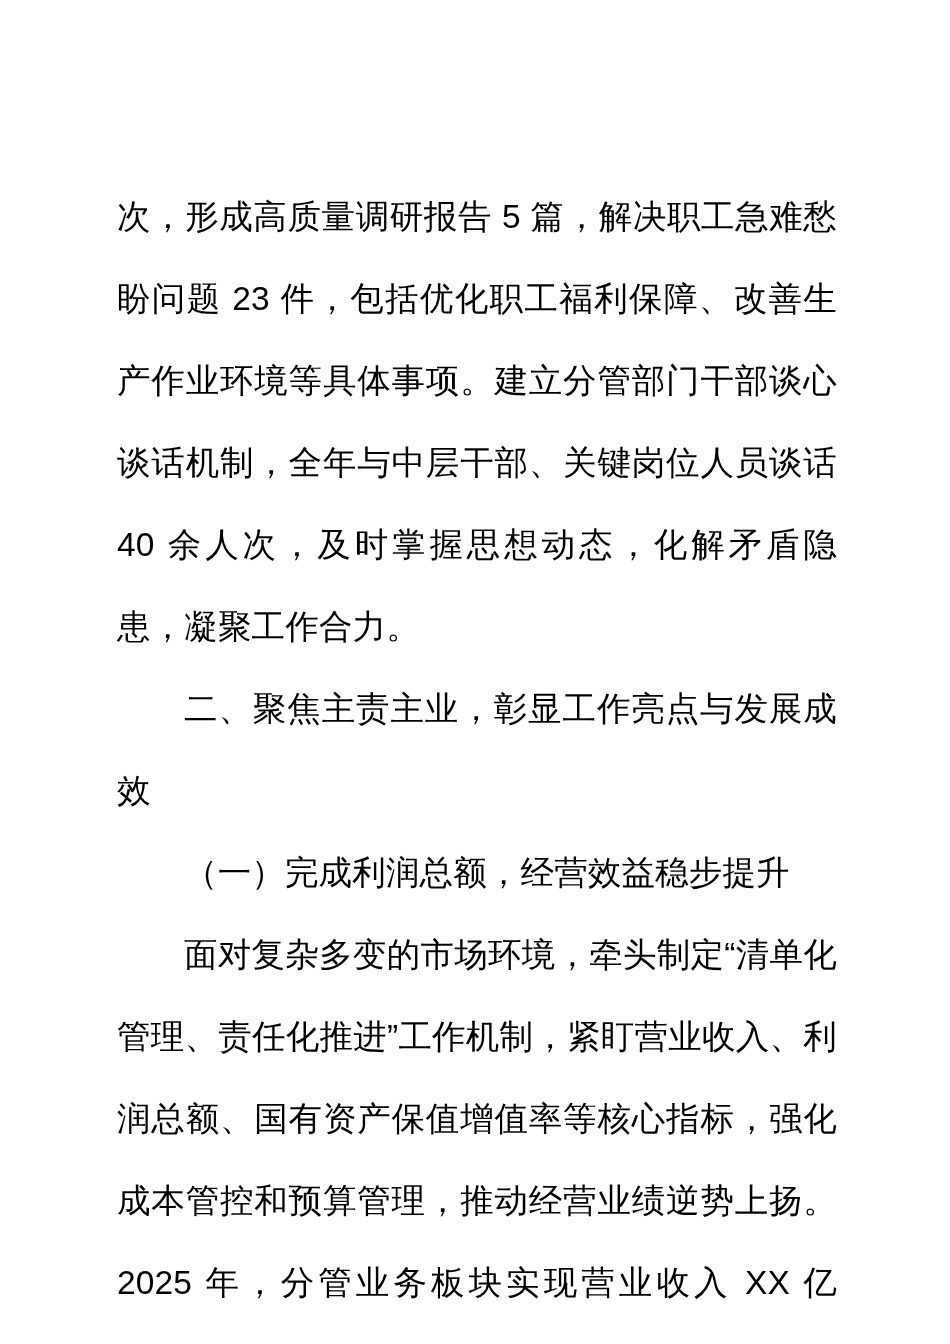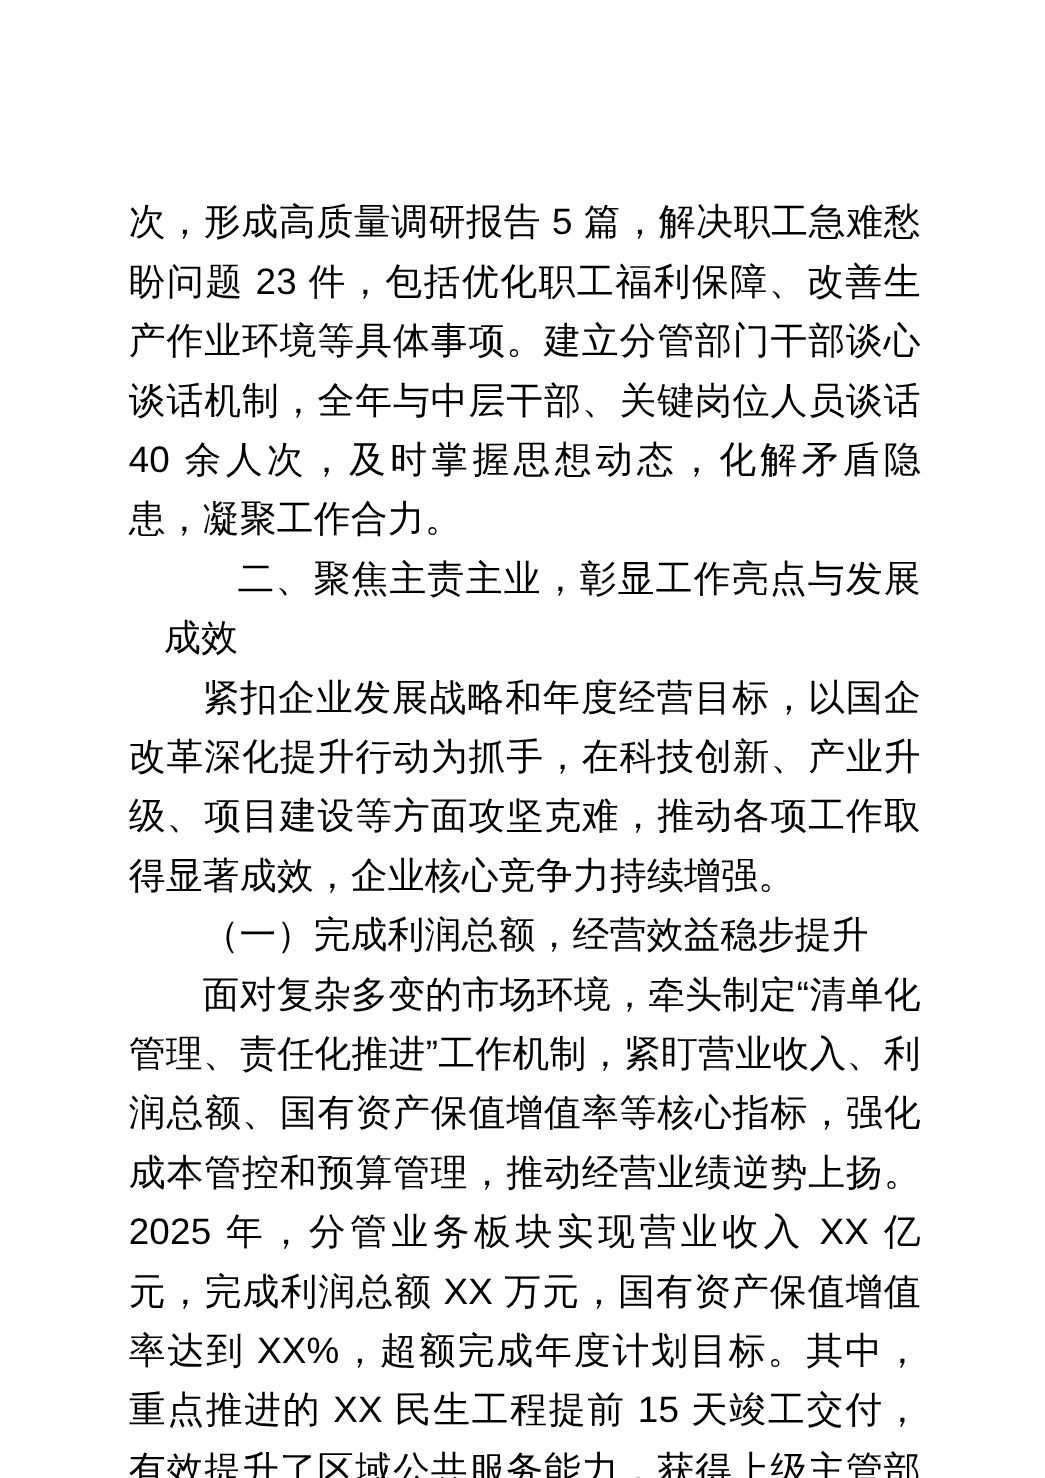--- a/index.html
+++ b/index.html
@@ -19,35 +19,34 @@
     position: absolute;
     left: 117px;
     top: 176px;
     width: 720px;
   }
   .para {
     margin: 0;
     padding: 0;
     font-family: "Liberation Sans", "DejaVu Sans", sans-serif;
     font-size: 33.5px;
-    line-height: 54px;
+    line-height: 82px;
     color: #000000;
     text-align: justify;
     text-justify: inter-ideograph;
     letter-spacing: 0.15px;
     word-break: break-all;
     -webkit-font-smoothing: antialiased;
   }
   .para.indent {
     text-indent: 67px;
   }
   .para.heading {
     text-indent: 67px;
     font-weight: 400;
-    margin-left: 32px;
   }
   .para.subheading {
     text-indent: 67px;
     font-weight: 400;
   }
   
   .para::after {
     content: "";
     display: inline-block;
     width: 100%;
@@ -59,20 +58,19 @@
 </head>
 <body>
 
 <div class="page">
   <div class="text-column">
 
     <p class="para nostretch">次，形成高质量调研报告 5 篇，解决职工急难愁盼问题 23 件，包括优化职工福利保障、改善生产作业环境等具体事项。建立分管部门干部谈心谈话机制，全年与中层干部、关键岗位人员谈话 40 余人次，及时掌握思想动态，化解矛盾隐患，凝聚工作合力。</p>
 
     <p class="para heading nostretch">二、聚焦主责主业，彰显工作亮点与发展成效</p>
 
-    <p class="para indent nostretch">紧扣企业发展战略和年度经营目标，以国企改革深化提升行动为抓手，在科技创新、产业升级、项目建设等方面攻坚克难，推动各项工作取得显著成效，企业核心竞争力持续增强。</p>
 
     <p class="para subheading nostretch">（一）完成利润总额，经营效益稳步提升</p>
 
     <p class="para indent nostretch">面对复杂多变的市场环境，牵头制定“清单化管理、责任化推进”工作机制，紧盯营业收入、利润总额、国有资产保值增值率等核心指标，强化成本管控和预算管理，推动经营业绩逆势上扬。2025 年，分管业务板块实现营业收入 XX 亿元，完成利润总额 XX 万元，国有资产保值增值率达到 XX%，超额完成年度计划目标。其中，重点推进的 XX 民生工程提前 15 天竣工交付，有效提升了区域公共服务能力，获得上级主管部门和群众的高度认可。</p>
 
   </div>
 </div>
 
 </body></html>

